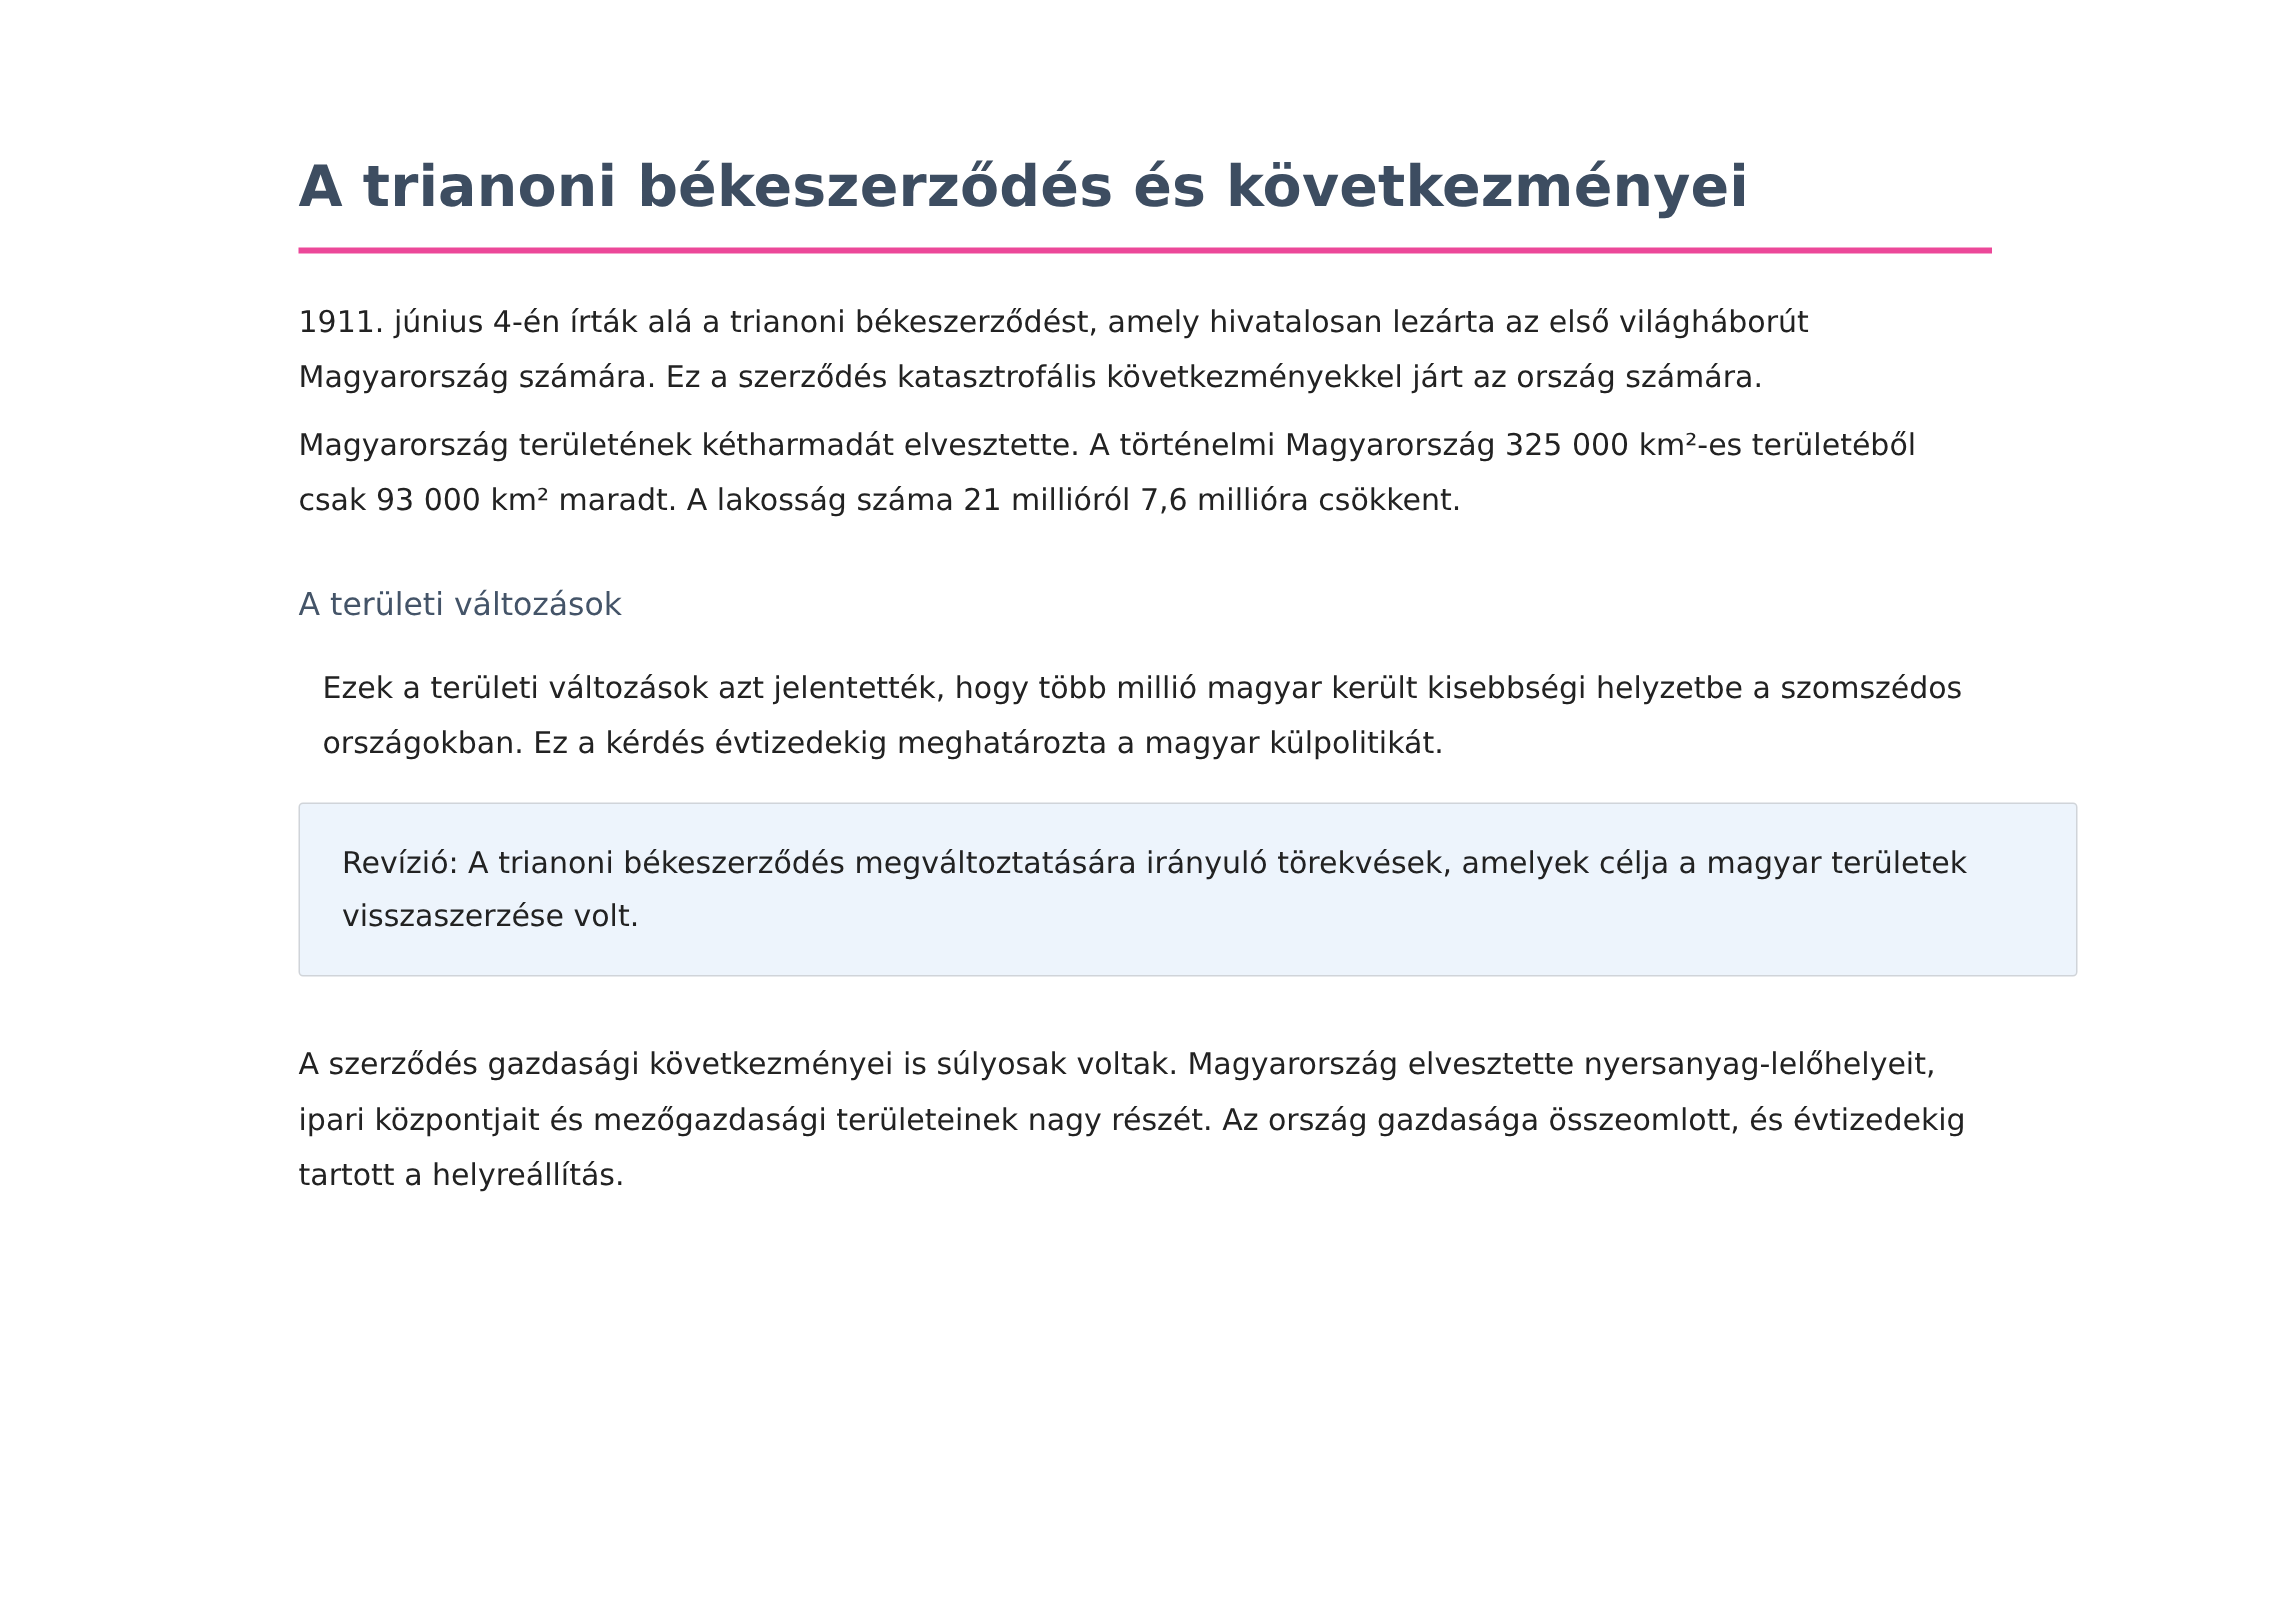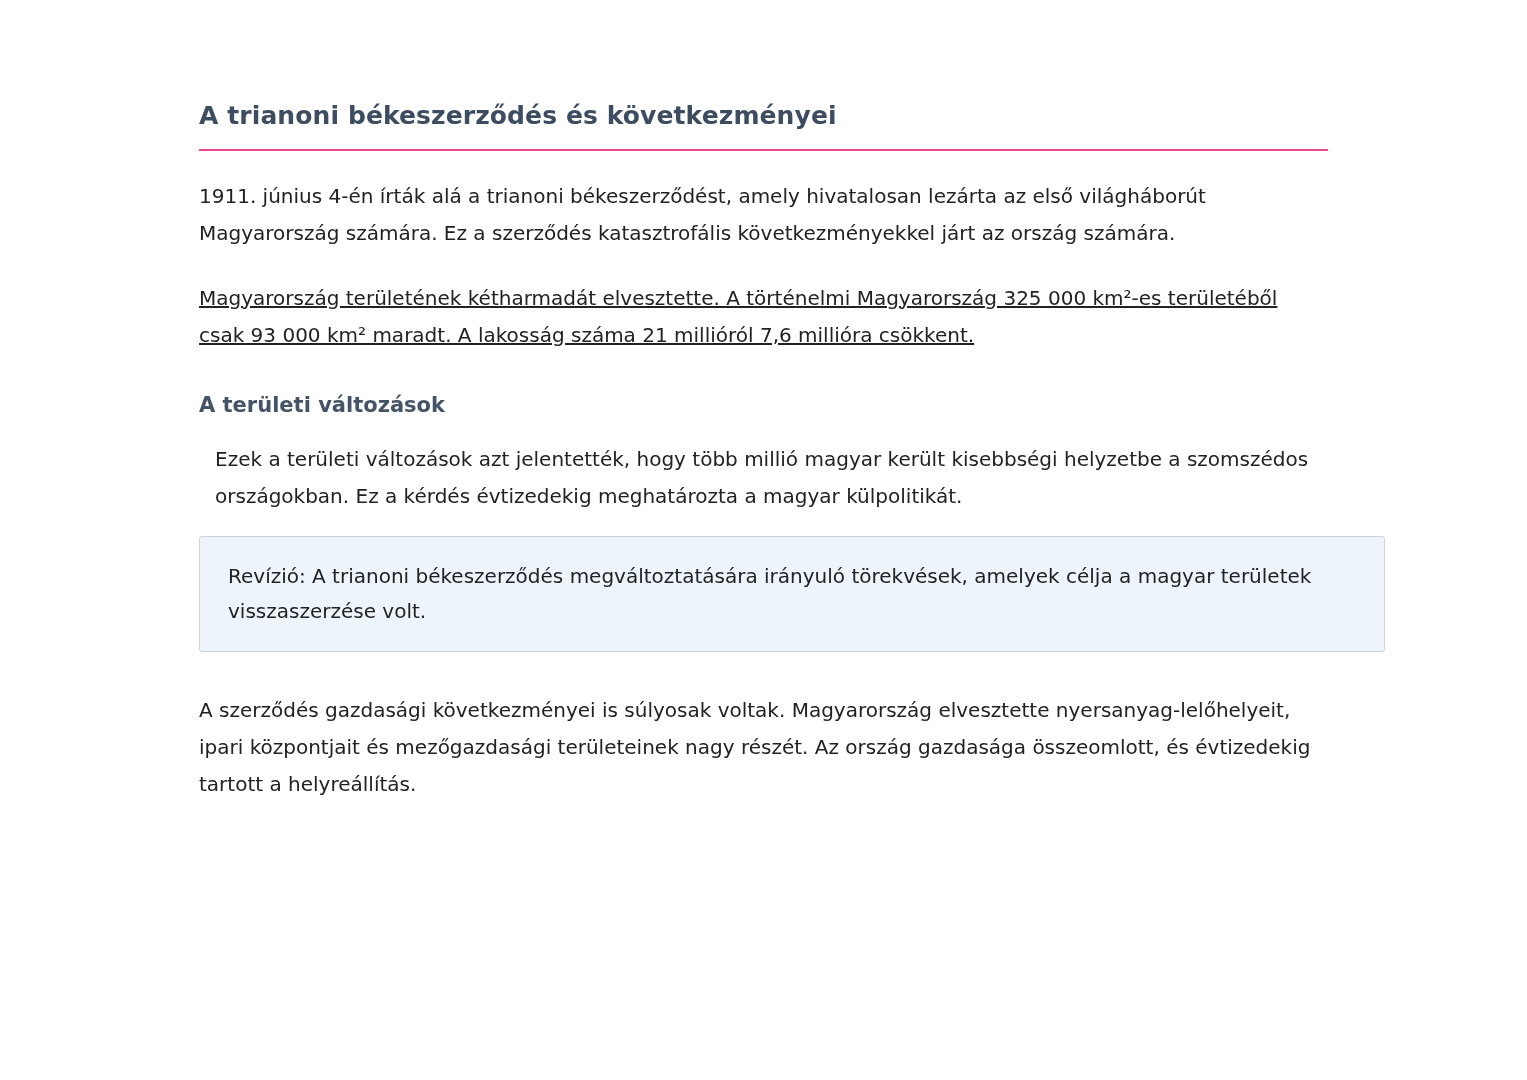--- a/index.html
+++ b/index.html
@@ -17,39 +17,39 @@
     }
     .page {
       position: absolute;
       left: 199px;
       top: 100px;
       width: 1186px;
     }
     .title {
       font-family: "DejaVu Sans", sans-serif;
       font-weight: bold;
-      font-size: 25px;
+      font-size: 38px;
       color: #3d4d61;
       margin: 0;
       padding-bottom: 16px;
       width: 1129px;
-      border-bottom: 2px solid #ec4899;
+      border-bottom: 4px solid #ec4899;
       line-height: 1.3;
       letter-spacing: 0.1px;
     }
     p.body {
       font-size: 20px;
       line-height: 37px;
       margin: 0;
       width: 1129px;
     }
     #p1 { margin-top: 27px; }
-    #p2 { margin-top: 28px; text-decoration: underline; }
+    #p2 { margin-top: 8px; }
     .subheading {
-      font-weight: bold;
+      font-weight: normal;
       font-size: 21px;
       color: #445468;
       margin: 0;
       margin-top: 38px;
       line-height: 1.3;
     }
     #p3 { margin-top: 22px; }
     #p4 { margin-top: 22px; margin-left: 16px; }
     .note {
       margin-top: 21px;

